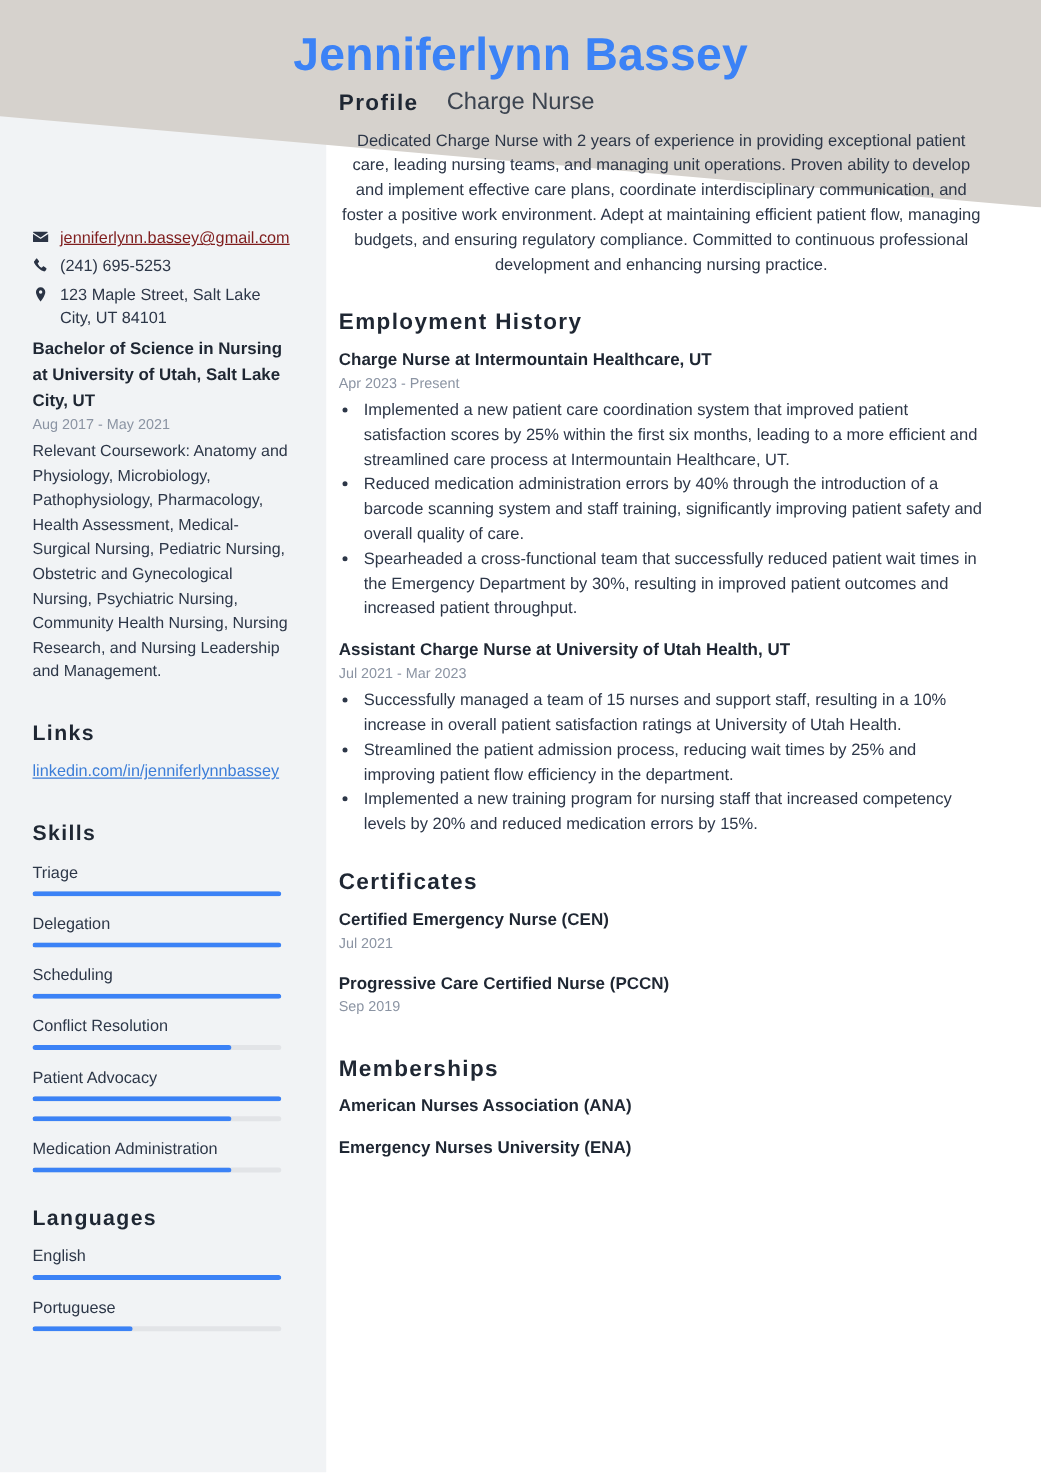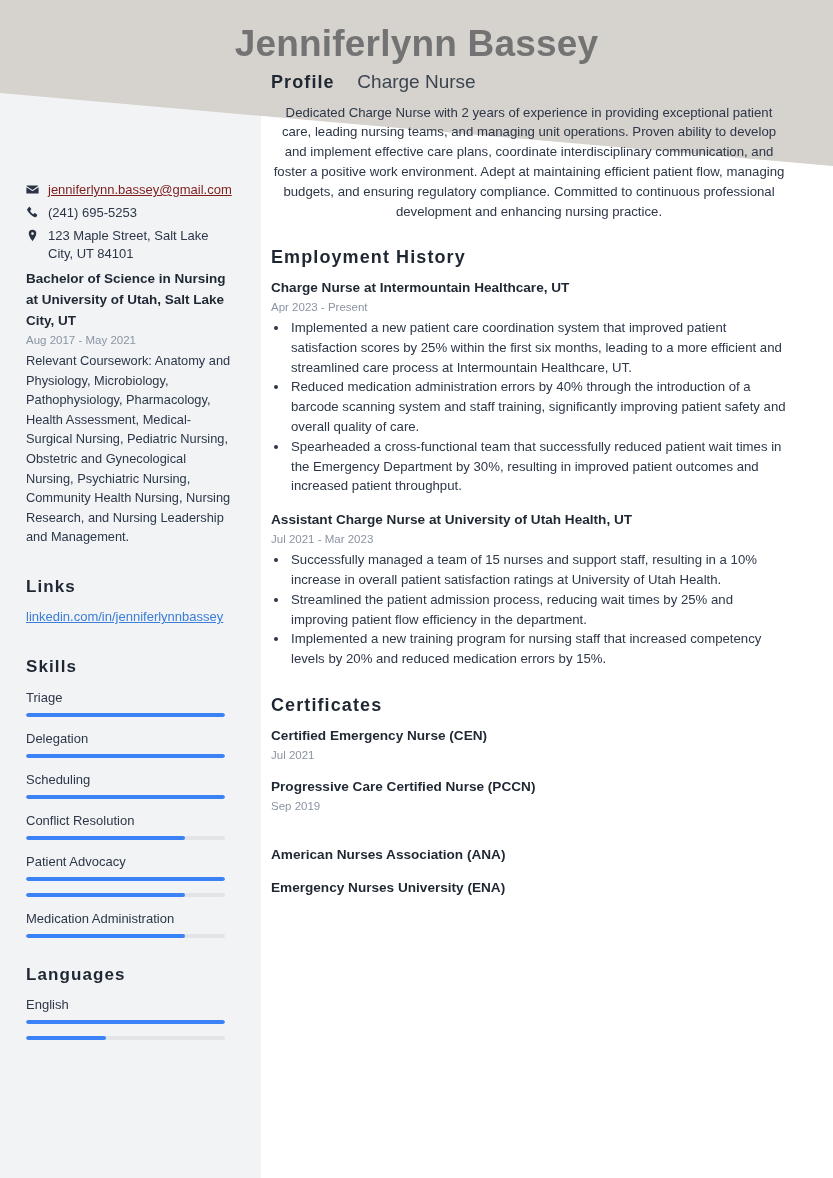--- a/index.html
+++ b/index.html
@@ -54,21 +54,21 @@
     width: 833px;
     text-align: center;
     z-index: 3;
   }
   .name {
     margin: 0;
     padding-top: 22px;
     font-size: 37px;
     font-weight: bold;
     letter-spacing: 0.2px;
-    color: #737373;
+    color: #3b82f6;
     line-height: 1.2;
   }
   .subtitle {
     margin: 0;
     padding-top: 5px;
     font-size: 19px;
     font-weight: normal;
     color: #3c4450;
     line-height: 1.2;
   }
@@ -367,20 +367,21 @@
     <div>
       <div class="side-heading tight">Languages</div>
       <div id="languages-container">
           <div class="bar-row">
             <div class="bar-label">English</div>
             <div class="bar-track">
               <div class="bar-fill" style="width: 100%;"></div>
             </div>
           </div>
           <div class="bar-row">
+            <div class="bar-label">Portuguese</div>
             <div class="bar-track">
               <div class="bar-fill" style="width: 40%;"></div>
             </div>
           </div>
         </div>
     </div>
 
   </div>
 
   <div class="main">
@@ -422,20 +423,21 @@
             <p class="cert-date">Jul 2021</p>
           </div>
           <div class="cert">
             <p class="cert-title">Progressive Care Certified Nurse (PCCN)</p>
             <p class="cert-date">Sep 2019</p>
           </div>
         </div>
     </div>
 
     <div class="section">
+      <div class="main-heading">Memberships</div>
       <div id="memberships-container">
           <p class="membership">American Nurses Association (ANA)</p>
           <p class="membership">Emergency Nurses University (ENA)</p>
         </div>
     </div>
 
   </div>
 
 </div>
 

